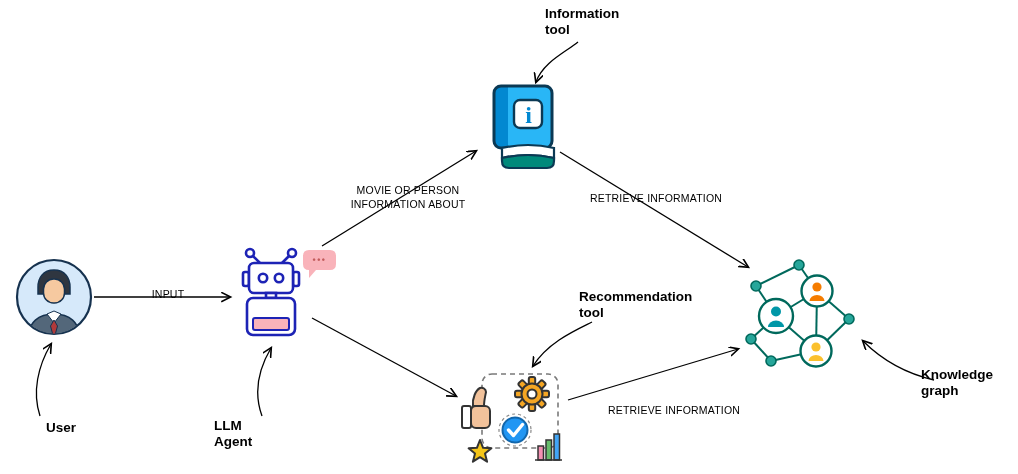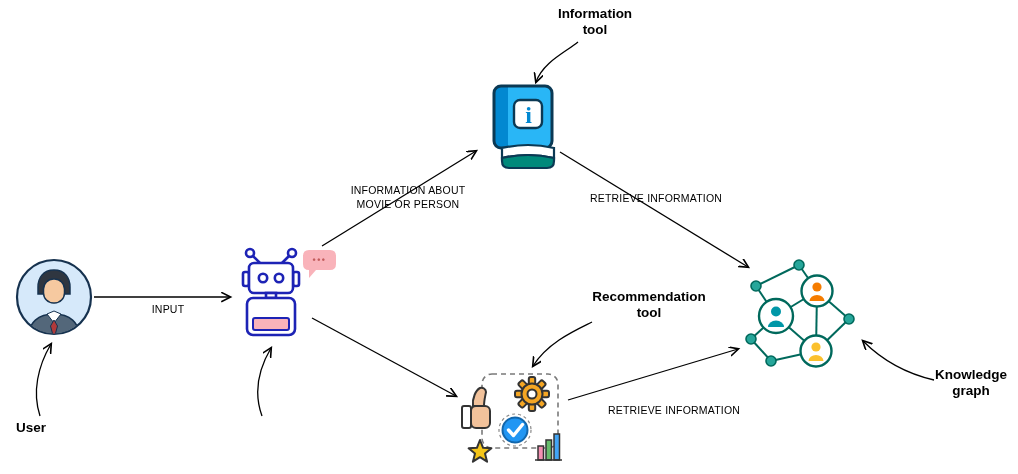--- a/index.html
+++ b/index.html
@@ -3,21 +3,21 @@
 <meta charset="utf-8">
 <style>
   html,body{margin:0;padding:0;background:#fff;}
   #canvas{
     position:relative;width:1018px;height:474px;background:#fff;overflow:hidden;
     font-family:"Liberation Sans", sans-serif;color:#000;
   }
   .abs{position:absolute;}
   .node-label{
     position:absolute;font-weight:bold;font-size:13.5px;line-height:16px;
-    text-align:center;color:#000;white-space:nowrap;
+    text-align:left;color:#000;white-space:nowrap;
   }
   .node-label span{display:block;}
   .edge-label{
     position:absolute;font-size:10.5px;line-height:14px;text-align:center;
     color:#000;letter-spacing:.2px;white-space:nowrap;
   }
   .edge-label span{display:block;}
   svg{display:block;}
   #arrow-layer{position:absolute;left:0;top:0;pointer-events:none;}
 </style>
@@ -56,21 +56,21 @@
       </defs>
     <circle cx="40" cy="40" r="37" fill="#d6e9fa" stroke="#16324f" stroke-width="2.2"></circle>
     <g clip-path="url(#avclip)">
       <path d="M40 13 c-11 0 -16 8 -16 17 v7 h32 v-7 c0 -9 -5 -17 -16 -17" fill="#2f3640" stroke="#16324f" stroke-width="1.5"></path>
       <rect x="29.5" y="22" width="21" height="24" rx="10" fill="#f6c9a0" stroke="#16324f" stroke-width="1.5"></rect>
       <path d="M14 82 c0 -17 11 -25 26 -25 s26 8 26 25 z" fill="#53677a" stroke="#16324f" stroke-width="1.5"></path>
       <path d="M33 57 l7 9 7 -9 -7 -3 z" fill="#ffffff" stroke="#16324f" stroke-width="1"></path>
       <path d="M40 63 l-3.5 6 3.5 13 3.5 -13 z" fill="#b03a3a" stroke="#16324f" stroke-width="1"></path>
     </g>
   </svg>
-  <div class="node-label" style="left:16px;top:420px;width:60px;text-align:left">
+  <div class="node-label" style="left:16px;top:420px;width:60px;text-align:right">
     <span>User</span>
   </div>
 
   <svg class="abs" style="left:235px;top:246px" width="72" height="100" viewBox="0 0 72 100">
     <g stroke="#1d23b5" stroke-width="2.6" fill="#fff">
       <circle cx="15" cy="7" r="4"></circle>
       <line x1="18" y1="10" x2="27" y2="19"></line>
       <circle cx="57" cy="7" r="4"></circle>
       <line x1="54" y1="10" x2="45" y2="19"></line>
       <rect x="8" y="26" width="6" height="14" rx="2"></rect>
@@ -81,20 +81,24 @@
       <rect x="31" y="47" width="10" height="5"></rect>
       <rect x="12" y="52" width="48" height="37" rx="6"></rect>
       <rect x="18" y="72" width="36" height="12" rx="2" fill="#f9b3ba" stroke-width="2"></rect>
     </g>
   </svg>
 
   <svg class="abs" style="left:300px;top:247px" width="38" height="33" viewBox="0 0 38 33">
     <path d="M9 3 h21 q6 0 6 6 v8 q0 6 -6 6 H16 l-7 8 v-8 q-6 0 -6 -6 v-8 q0 -6 6 -6 z" fill="#f9b3ba"></path>
     <text x="19.5" y="16" text-anchor="middle" font-size="9" letter-spacing="1.5" font-weight="bold" fill="#c25b5b">•••</text>
   </svg>
+  <div class="node-label" style="left:214px;top:418px;width:80px">
+    <span>LLM</span>
+    <span>Agent</span>
+  </div>
 
   <svg class="abs" style="left:484px;top:84px" width="78" height="90" viewBox="0 0 78 90">
     <rect x="10" y="2" width="58" height="62" rx="7" fill="#29b6f6"></rect>
     <path d="M10 9 a7 7 0 0 1 7 -7 h7 v62 h-7 a7 7 0 0 1 -7 -7 z" fill="#0288d1"></path>
     <rect x="10" y="2" width="58" height="62" rx="7" fill="none" stroke="#0b3954" stroke-width="3"></rect>
     <rect x="30" y="16" width="28" height="28" rx="6" fill="#fff" stroke="#0b3954" stroke-width="2.4"></rect>
     <text x="44.5" y="39" text-anchor="middle" font-size="24" font-weight="bold" font-family="Liberation Serif, serif" fill="#0288d1">i</text>
     <path d="M18 64 q26 -6 52 0 v10 q-26 -6 -52 0 z" fill="#fff" stroke="#0b3954" stroke-width="2.2"></path>
     <path d="M18 74 q26 -6 52 0 v3 q0 7 -7 7 h-38 q-7 0 -7 -7 z" fill="#00897b" stroke="#0b3954" stroke-width="2.2"></path>
   </svg>
@@ -183,27 +187,27 @@
       <circle r="15.5" fill="#fff" stroke="#00695c" stroke-width="2.4"></circle>
       <circle cy="-4" r="4.6" fill="#fbc02d"></circle>
       <path d="M-7.5 10 a7.5 6 0 0 1 15 0 z" fill="#fbc02d"></path>
     </g>
   </svg>
   <div class="node-label" style="left:921px;top:367px;width:100px">
     <span>Knowledge</span>
     <span>graph</span>
   </div>
 
-  <div class="edge-label" style="left:128px;top:302px;width:80px">
+  <div class="edge-label" style="left:128px;top:287px;width:80px">
     <span>INPUT</span>
   </div>
 
   <div class="edge-label" style="left:338px;top:183px;width:140px">
+    <span>MOVIE OR PERSON</span>
     <span>INFORMATION ABOUT</span>
-    <span>MOVIE OR PERSON</span>
   </div>
 
   <div class="edge-label" style="left:576px;top:191px;width:160px">
     <span>RETRIEVE INFORMATION</span>
   </div>
 
 
   <div class="edge-label" style="left:594px;top:403px;width:160px">
     <span>RETRIEVE INFORMATION</span>
   </div>

